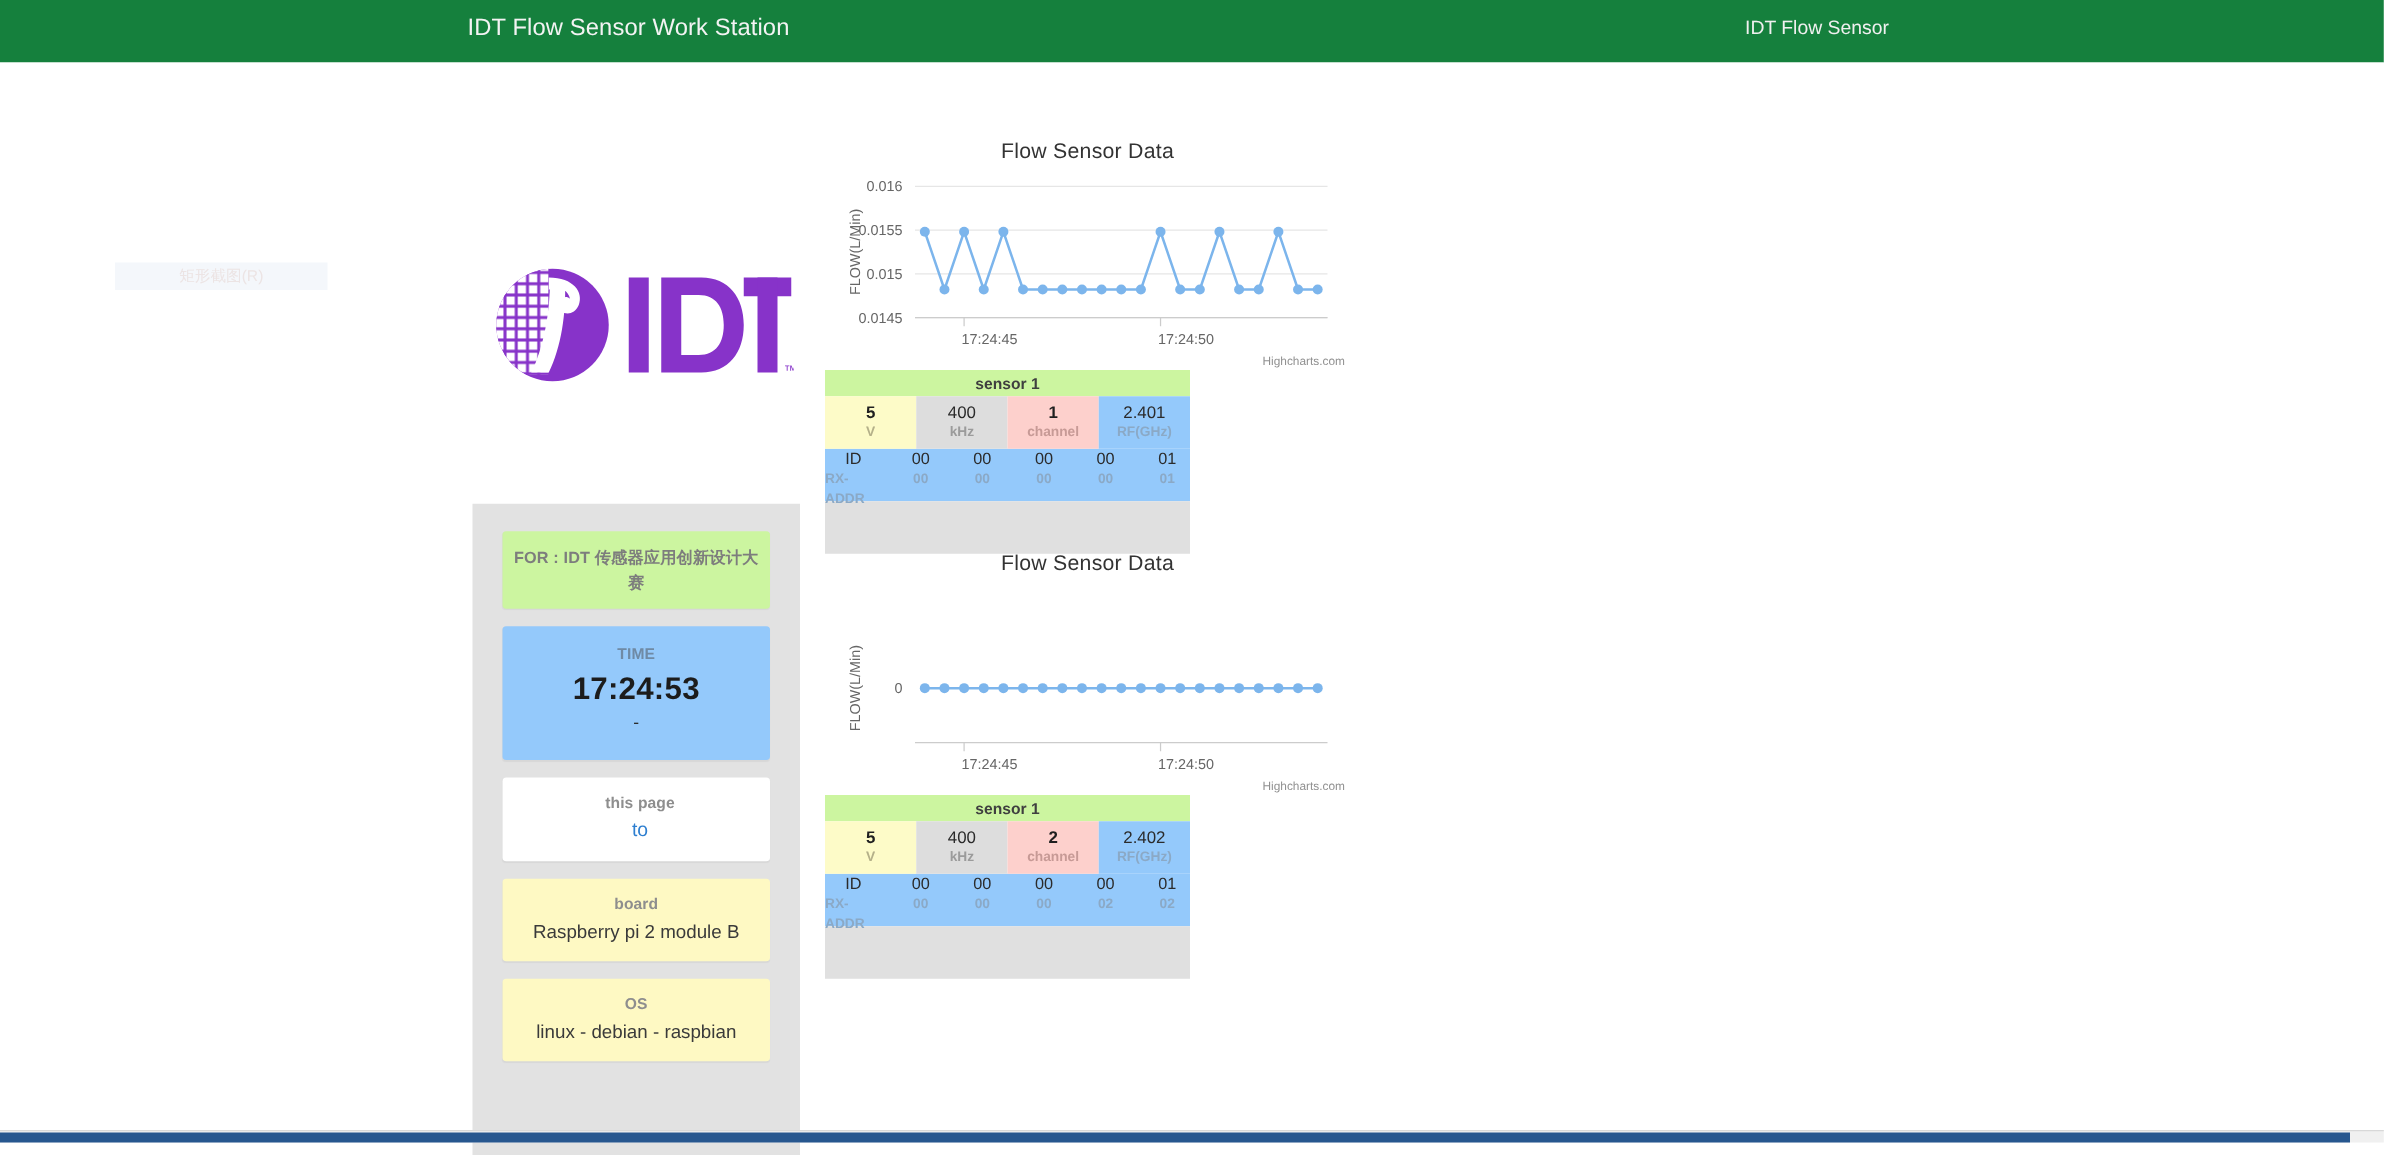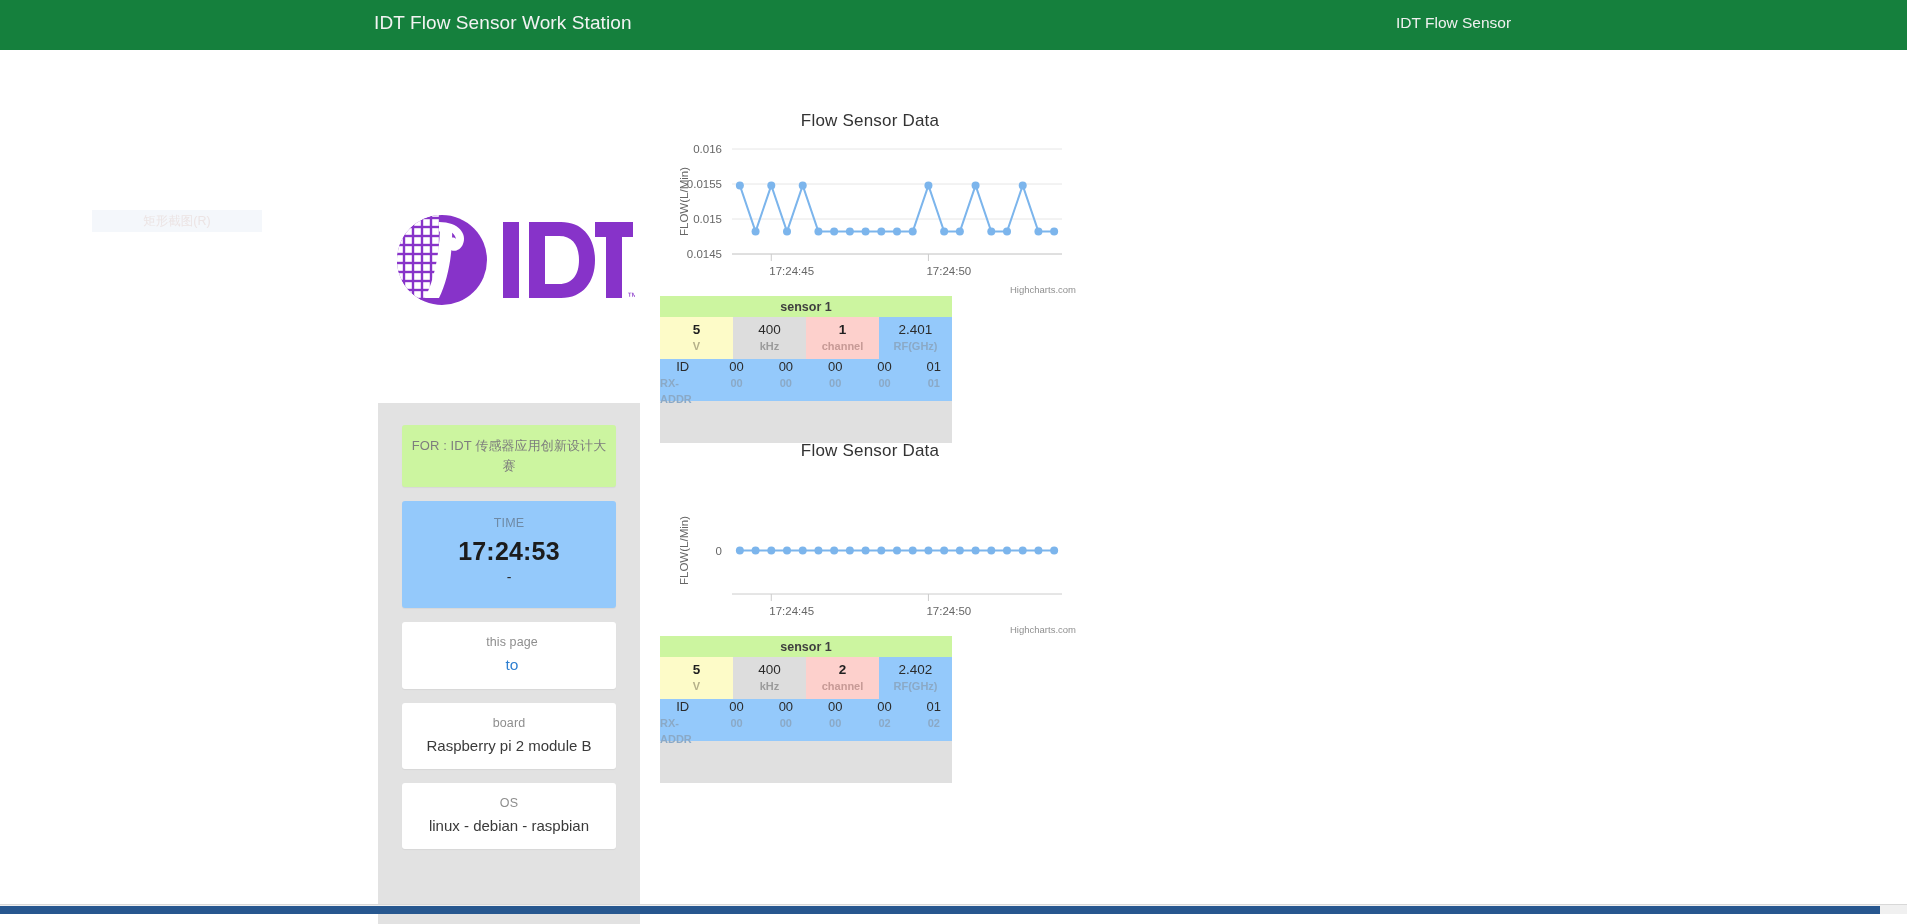--- a/index.html
+++ b/index.html
@@ -57,32 +57,32 @@
 
   
   .infocol {
     position: absolute; left: 378px; top: 353px;
     width: 262px; height: 560px;
     background: #e2e2e2;
     padding: 22px 24px 0 24px;
   }
   .card {
     width: 214px;
-    background: #ffffff;
+    background: #fef9c3;
     border-radius: 3px;
     margin-bottom: 14px;
     padding: 11px 6px 12px 6px;
     text-align: center;
     box-shadow: 0 1px 1px rgba(0,0,0,.05);
   }
   .card-green  { background: #ccf5a0; }
   .card-blue   { background: #94c9fb; padding-top: 13px; padding-bottom: 20px; }
   .card-yellow { background: #ffffff; padding-left: 12px; }
   .card-label {
-    font-size: 12.5px; font-weight: normal; color: #8e8e8e;
+    font-size: 12.5px; font-weight: bold; color: #8e8e8e;
     line-height: 1.5; letter-spacing: .1px;
   }
   .card-green .card-label { font-size: 13px; color: #7d7d7d; }
   .card-blue .card-label  { color: #6f8aa5; font-size: 12.5px; }
   .card-value {
     font-size: 15px; color: #3a3a3a; line-height: 1.55; margin-top: 1px;
   }
   .card-blue .card-time {
     font-size: 25px; font-weight: bold; color: #1c1c1c;
     line-height: 1.3; margin-top: 2px; letter-spacing: .2px;

